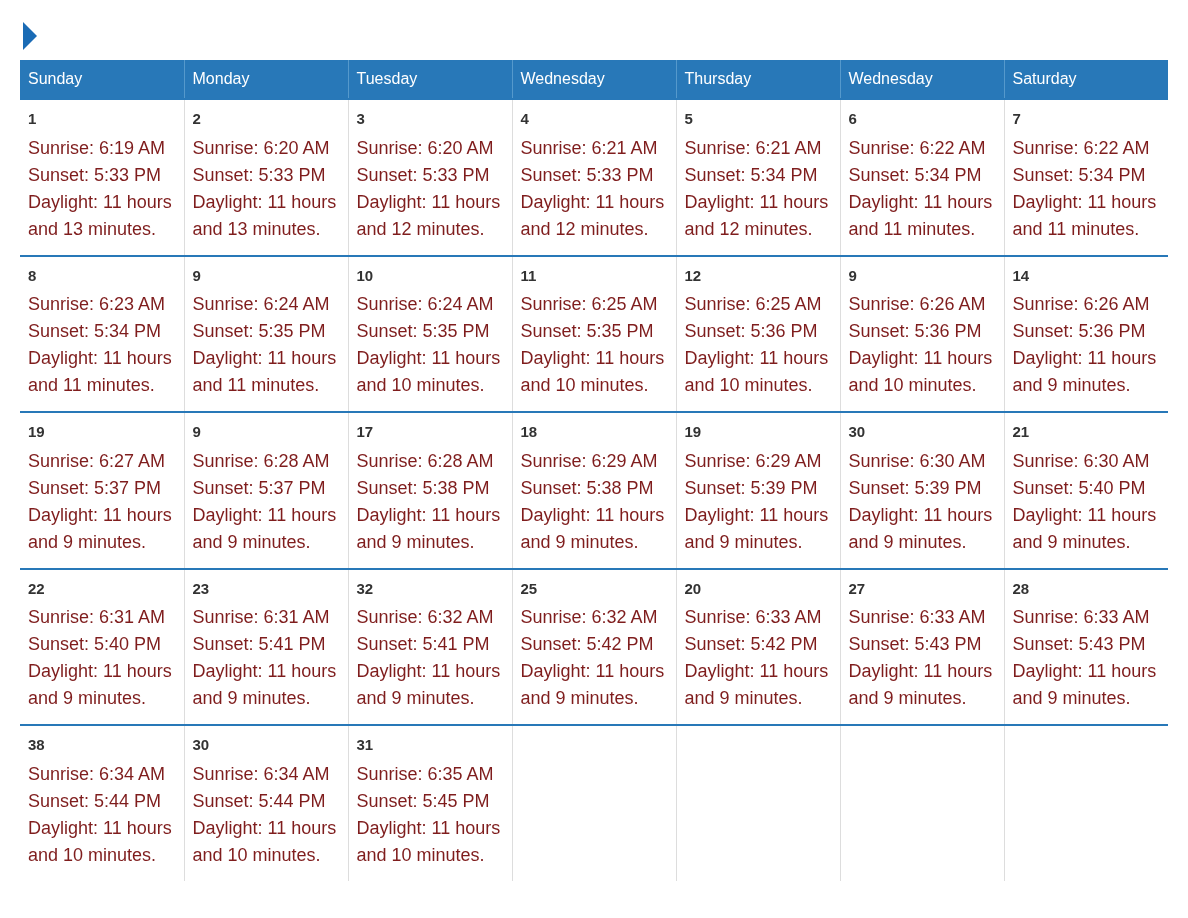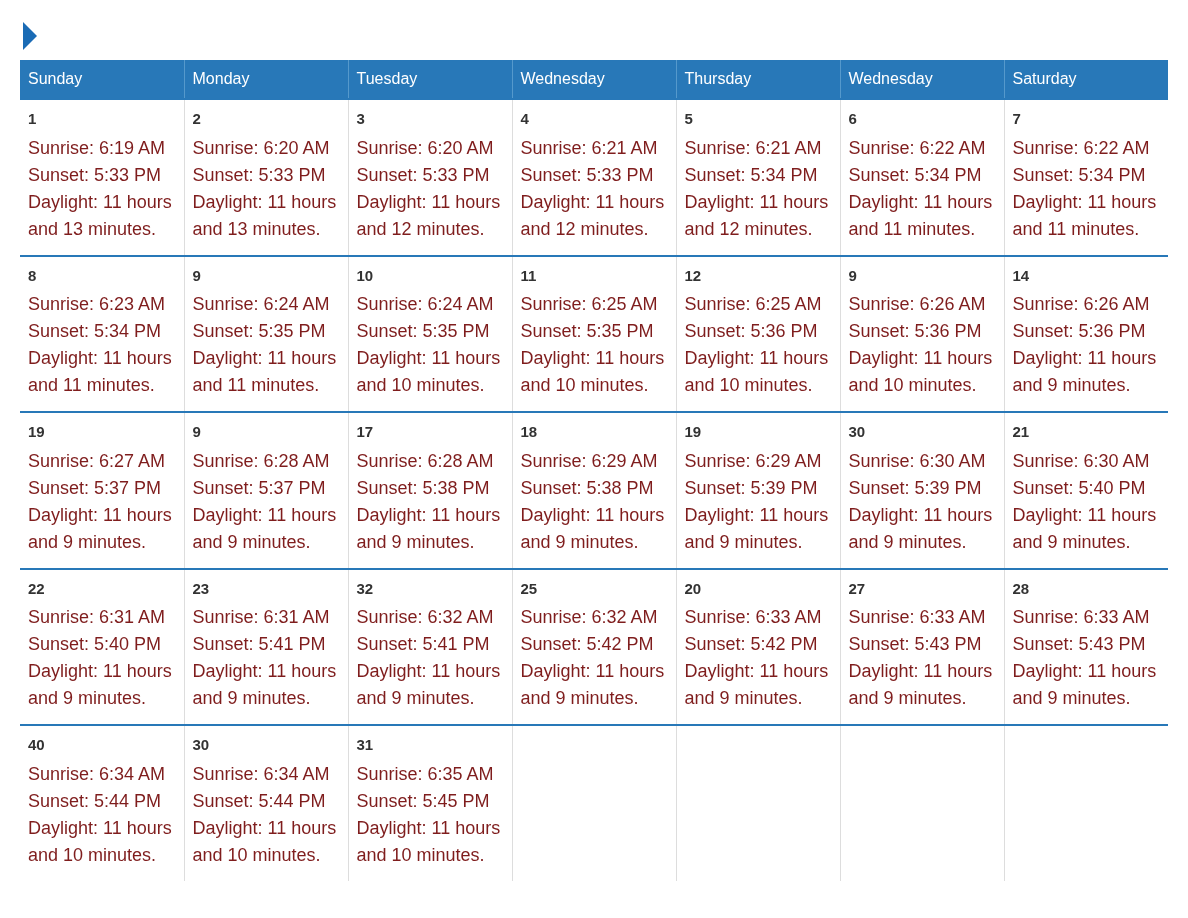--- a/index.html
+++ b/index.html
@@ -165,21 +165,21 @@
       <tr>
         <td><span class="day-number">22</span><span class="day-info">Sunrise: 6:31 AM<br>Sunset: 5:40 PM<br>Daylight: 11 hours<br>and 9 minutes.</span></td>
         <td><span class="day-number">23</span><span class="day-info">Sunrise: 6:31 AM<br>Sunset: 5:41 PM<br>Daylight: 11 hours<br>and 9 minutes.</span></td>
         <td><span class="day-number">32</span><span class="day-info">Sunrise: 6:32 AM<br>Sunset: 5:41 PM<br>Daylight: 11 hours<br>and 9 minutes.</span></td>
         <td><span class="day-number">25</span><span class="day-info">Sunrise: 6:32 AM<br>Sunset: 5:42 PM<br>Daylight: 11 hours<br>and 9 minutes.</span></td>
         <td><span class="day-number">20</span><span class="day-info">Sunrise: 6:33 AM<br>Sunset: 5:42 PM<br>Daylight: 11 hours<br>and 9 minutes.</span></td>
         <td><span class="day-number">27</span><span class="day-info">Sunrise: 6:33 AM<br>Sunset: 5:43 PM<br>Daylight: 11 hours<br>and 9 minutes.</span></td>
         <td><span class="day-number">28</span><span class="day-info">Sunrise: 6:33 AM<br>Sunset: 5:43 PM<br>Daylight: 11 hours<br>and 9 minutes.</span></td>
       </tr>
       <tr>
-        <td><span class="day-number">40</span><span class="day-info">Sunrise: 6:34 AM<br>Sunset: 5:44 PM<br>Daylight: 11 hours<br>and 10 minutes.</span></td>
+        <td><span class="day-number">38</span><span class="day-info">Sunrise: 6:34 AM<br>Sunset: 5:44 PM<br>Daylight: 11 hours<br>and 10 minutes.</span></td>
         <td><span class="day-number">30</span><span class="day-info">Sunrise: 6:34 AM<br>Sunset: 5:44 PM<br>Daylight: 11 hours<br>and 10 minutes.</span></td>
         <td><span class="day-number">31</span><span class="day-info">Sunrise: 6:35 AM<br>Sunset: 5:45 PM<br>Daylight: 11 hours<br>and 10 minutes.</span></td>
         <td></td>
         <td></td>
         <td></td>
         <td></td>
       </tr>
     </tbody>
 </table>
 

